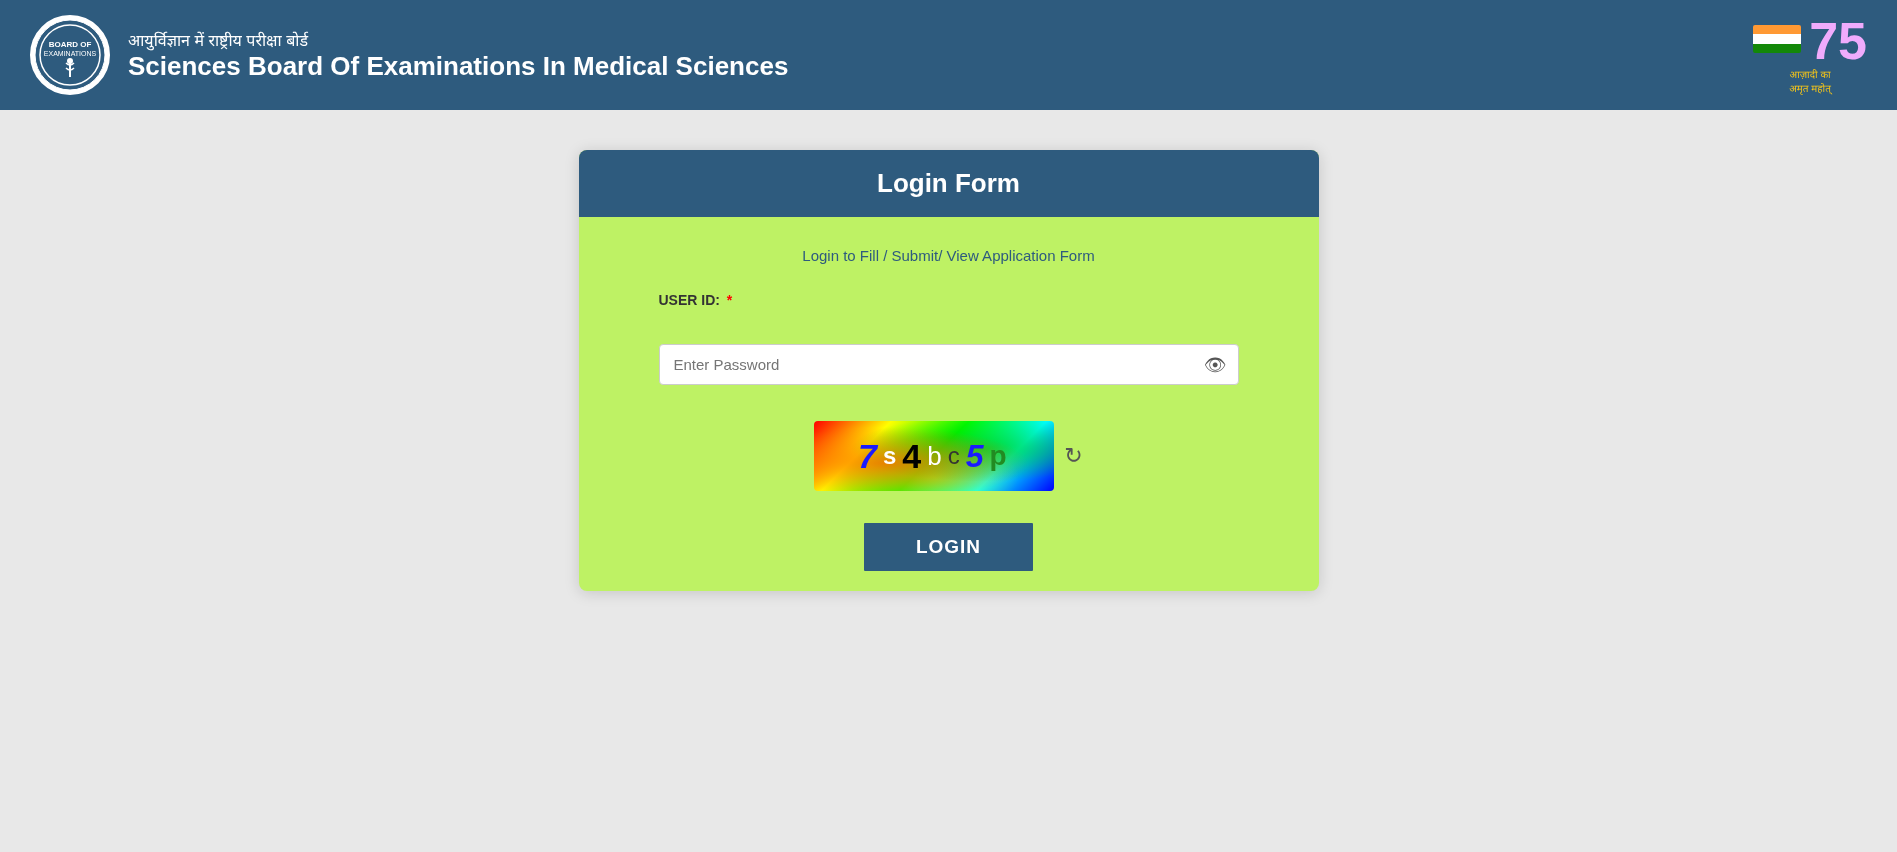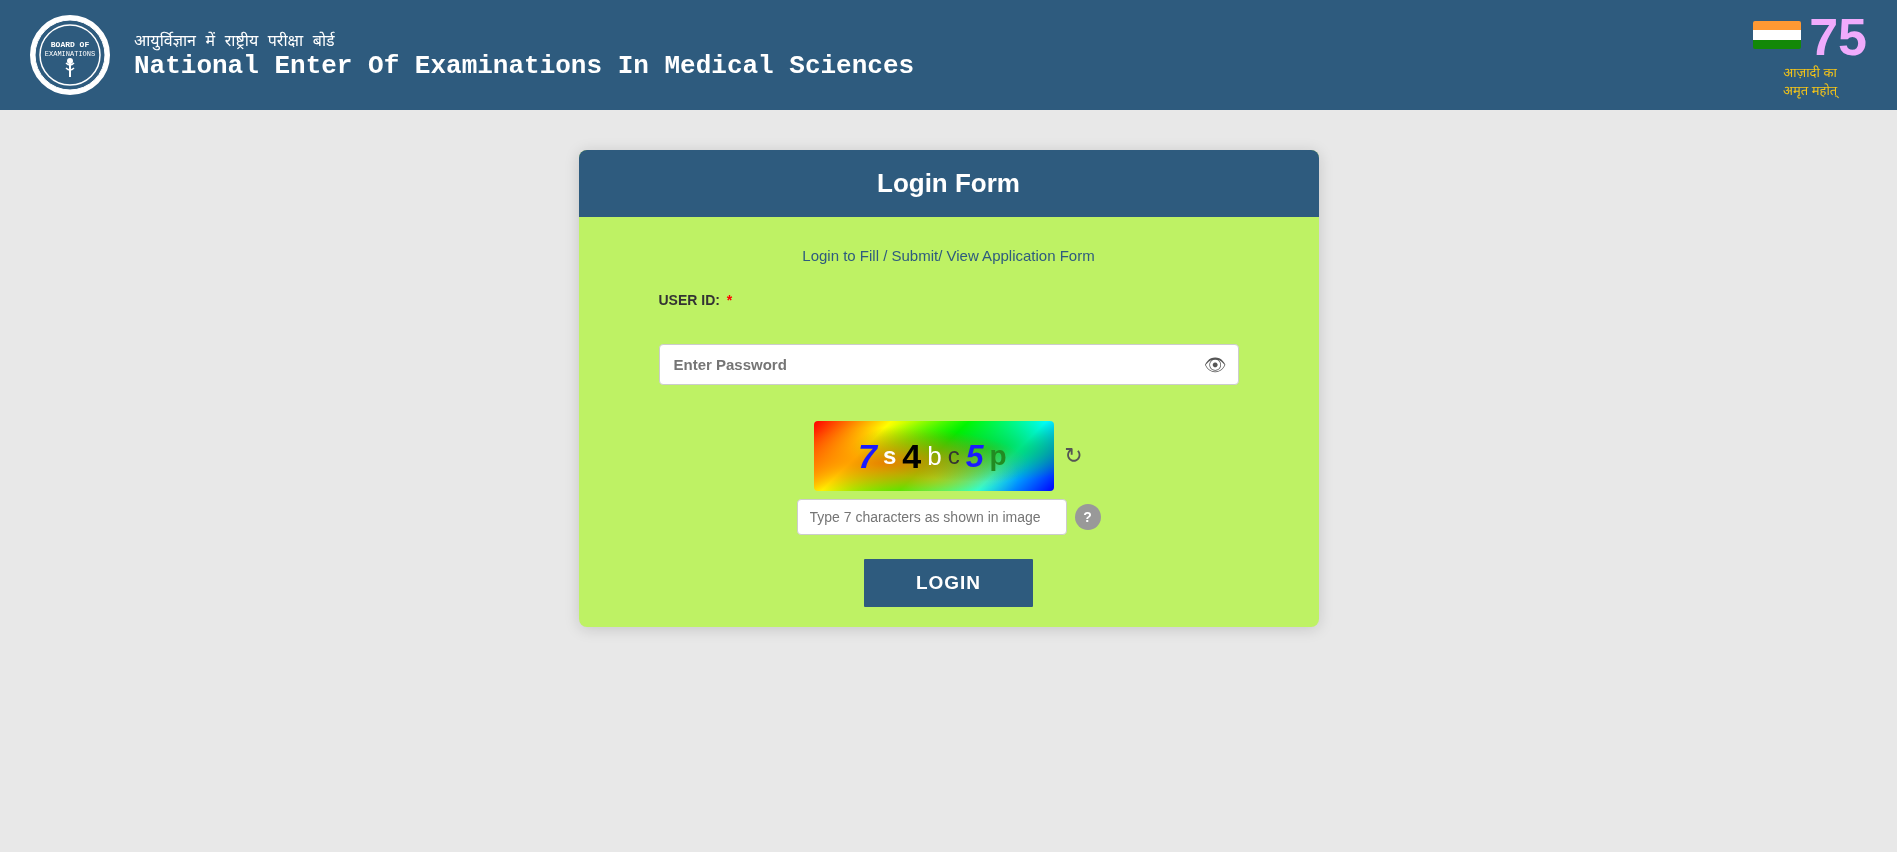--- a/index.html
+++ b/index.html
@@ -16,22 +16,21 @@
       background: #2e5b7e;
       display: flex;
       align-items: center;
       justify-content: space-between;
       padding: 10px 30px;
       height: 110px;
     }
     .header-left {
       display: flex;
       align-items: center;
-      gap: 24px;
-      font-family: Liberation Mono, monospace;
+      gap: 18px;
     }
     .header-text {
       color: #fff;
     }
     .header-text .hindi-title {
       font-size: 16px;
       font-weight: 400;
     }
     .header-text .english-title {
       font-size: 26px;
@@ -111,21 +110,20 @@
       border-radius: 4px;
       font-size: 15px;
       color: #555;
       outline: none;
     }
     .password-wrapper {
       position: relative;
     }
     .password-wrapper .form-input {
       padding-right: 44px;
-      font-weight: bold;
     }
     .password-eye {
       position: absolute;
       right: 12px;
       top: 50%;
       transform: translateY(-50%);
       cursor: pointer;
       color: #555;
       font-size: 18px;
     }
@@ -281,35 +279,35 @@
         <text x="36" y="37" text-anchor="middle" fill="#fff" font-size="7">EXAMINATIONS</text>
 
         <line x1="36" y1="40" x2="36" y2="58" stroke="#fff" stroke-width="2"></line>
         <path d="M32 44 Q36 48 40 44" fill="none" stroke="#fff" stroke-width="1.5"></path>
         <path d="M32 49 Q36 53 40 49" fill="none" stroke="#fff" stroke-width="1.5"></path>
         <circle cx="36" cy="42" r="3" fill="#fff"></circle>
       </svg>
     </div>
     <div class="header-text">
       <div class="hindi-title">आयुर्विज्ञान में राष्ट्रीय परीक्षा बोर्ड</div>
-      <div class="english-title">National Enter Of Examinations In Medical Sciences</div>
+      <div class="english-title">Sciences Board Of Examinations In Medical Sciences</div>
     </div>
   </div>
   <div class="header-right">
     <div style="display:flex;align-items:center;gap:8px;">
       <div style="display:flex;flex-direction:column;">
         <div class="flag-stripe">
           <div style="background:#ff9933;"></div>
           <div style="background:#fff;"></div>
           <div style="background:#138808;"></div>
         </div>
       </div>
       <span class="azadi-num" style="color:#f0abfc;font-size:52px;font-weight:900;">75</span>
     </div>
-    <div style="color:#f5c518;font-size:13px;text-align:center;">
+    <div style="color:#f5c518;font-size:10px;text-align:center;">
       <div>आज़ादी का</div>
       <div>अमृत महोत्</div>
     </div>
   </div>
 </header>
 
 <main class="main-content">
   <div class="login-card">
     <div class="login-card-header">
       <h2>Login Form</h2>
@@ -339,24 +337,20 @@
               <span class="captcha-char-2">s</span>
               <span class="captcha-char-3">4</span>
               <span class="captcha-char-4">b</span>
               <span class="captcha-char-5">c</span>
               <span class="captcha-char-6">5</span>
               <span class="captcha-char-7">p</span>
             </div>
           </div>
           <button class="captcha-refresh" title="Refresh Captcha">↻</button>
         </div>
-        <div class="captcha-input-row">
-          <input type="text" class="captcha-input" placeholder="Type 7 characters as shown in image" style="">
-          <div class="captcha-help" title="Help">?</div>
-        </div>
       </div>
 
       <div class="login-btn-row">
         <button class="login-btn">LOGIN</button>
       </div>
     </div>
   </div>
 </main>
 
 </body></html>

